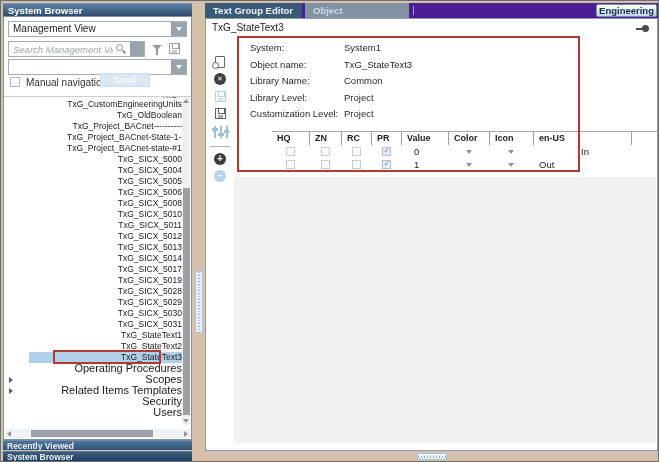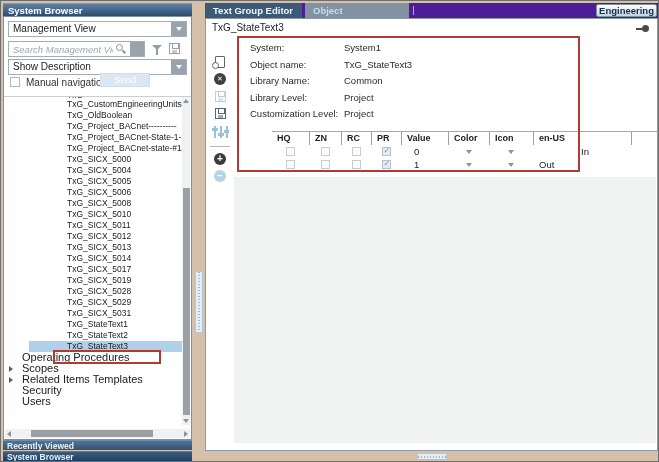--- a/index.html
+++ b/index.html
@@ -43,21 +43,21 @@
   .floppy::after  { content:""; position:absolute; bottom:0; left:2px; width:5px; height:3px; background:currentColor; opacity:.55; }
   .icon-save-search { position:absolute; left:165px; top:26px; color:#98a0a8; }
   .chk { width:10px; height:10px; border:1px solid #b0bac2; background:#fdfdfe; }
   .manual-row { position:absolute; left:6px; top:58px; height:14px; display:flex; align-items:center; }
   .manual-label { font-size:10px; color:#333; margin-left:6px; }
   .send-btn {
     position:absolute; left:96px; top:56px; width:50px; height:14px;
     background:#dbe7f2; border:1px solid #cfdeed; color:#fff; font-size:9.5px; text-align:center; line-height:12px;
   }
   .tree-sep { position:absolute; left:0; right:0; top:79px; height:1px; background:#c9ced3; }
-  .tree { position:absolute; left:0; top:80px; width:178px; height:330px; overflow:hidden; }
+  .tree { position:absolute; left:0; top:80px; width:178px; height:330px; overflow:hidden;text-align:right; }
   .tree-partial { height:2px; overflow:hidden; }
   .tree-partial span { display:block; font-size:8.5px; margin-left:63px; transform:translateY(-7px); color:#333; }
   .tree-row { height:11px; line-height:11px; font-size:8.5px; color:#1a1a1a; white-space:nowrap; overflow:hidden; position:relative; }
   .tree-row.indent { margin-left:25px; }
   .tree-row.indent .tree-label { padding-left:38px; display:block; }
   .tree-row.indent.selected { background:#b0cfe8; }
   .tree-row.root { font-size:11px; }
   .tree-row.root .tree-label { padding-left:18px; display:block; }
   .expand-arrow { position:absolute; left:5px; top:2.5px; width:0; height:0; border-top:3px solid transparent; border-bottom:3px solid transparent; border-left:4.5px solid #5a6066; }
   .tree-annotation { position:absolute; left:49px; top:253px; width:108px; height:14px; border:2px solid #b23a32; pointer-events:none; }
@@ -172,21 +172,20 @@
       <input type="text" placeholder="Search Management View" style="">
       <span class="mag"></span>
       <span class="search-dd">
           <span class="tri-dn-w"></span>
         </span>
     </div>
     <span class="icon-funnel"></span>
     <span class="icon-save-search floppy"></span>
 
     <div class="dd-control" style="top:42px;">
-      <span class="dd-text">Show Description</span>
       <span class="dd-btn">
           <span class="tri-dn-w"></span>
         </span>
     </div>
 
     <div class="manual-row">
       <span class="chk"></span>
       <span class="manual-label">Manual navigation</span>
     </div>
     <div class="send-btn">Send</div>
@@ -247,20 +246,23 @@
           <span class="tree-label">TxG_SICX_5017</span>
         </div>
         <div class="tree-row indent">
           <span class="tree-label">TxG_SICX_5019</span>
         </div>
         <div class="tree-row indent">
           <span class="tree-label">TxG_SICX_5028</span>
         </div>
         <div class="tree-row indent">
           <span class="tree-label">TxG_SICX_5029</span>
+        </div>
+        <div class="tree-row indent">
+          <span class="tree-label">TxG_SICX_5030</span>
         </div>
         <div class="tree-row indent">
           <span class="tree-label">TxG_SICX_5031</span>
         </div>
         <div class="tree-row indent">
           <span class="tree-label">TxG_StateText1</span>
         </div>
         <div class="tree-row indent">
           <span class="tree-label">TxG_StateText2</span>
         </div>

